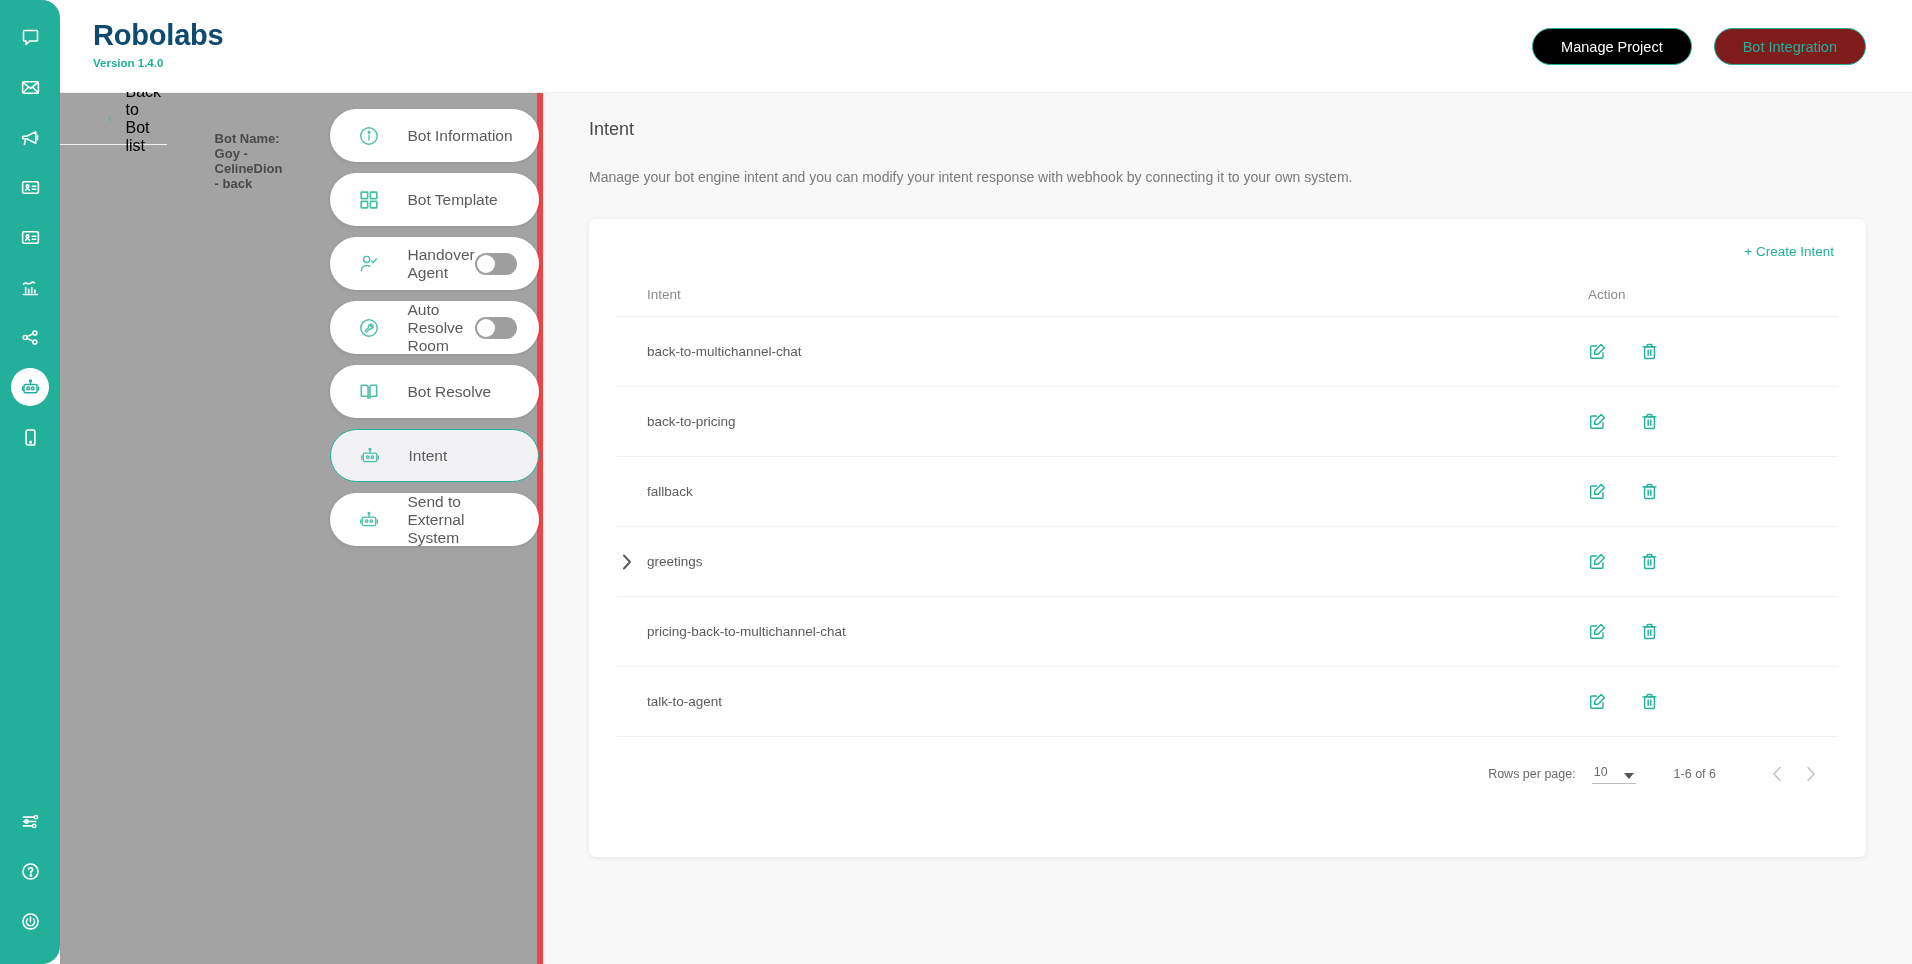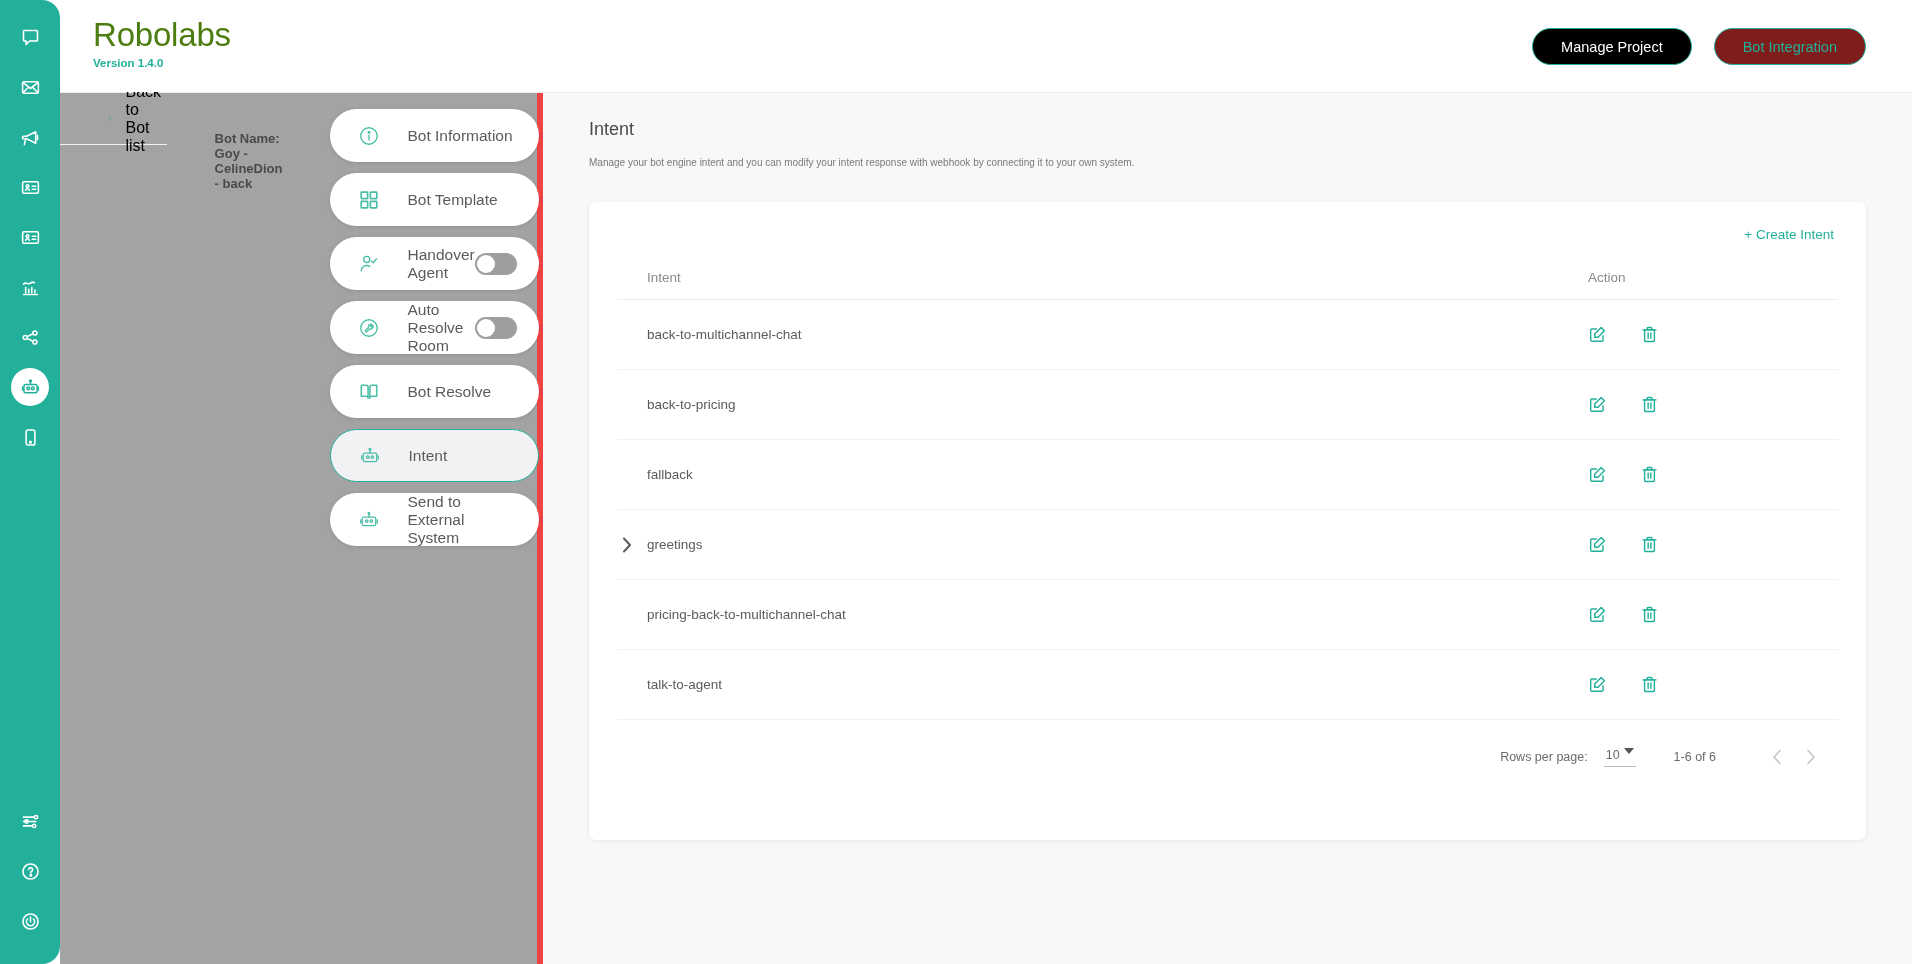--- a/index.html
+++ b/index.html
@@ -43,21 +43,21 @@
   .main { flex: 1; display: flex; flex-direction: column; min-width: 0; height: 964px; }
 
   
   .topbar {
     height: 92px; background: #ffffff;
     display: flex; align-items: flex-start; flex: 0 0 92px;
     padding: 12px 46px 0 32px;
     position: relative;
   }
   .brand { padding-left: 1px; padding-top: 6px; }
-  .brand-title { font-size: 33px; font-weight: normal; color: #4d7c0f; letter-spacing: -0.2px; line-height: 34px; }
+  .brand-title { font-size: 29px; font-weight: bold; color: #0c4a6e; letter-spacing: -0.2px; line-height: 34px; }
   .brand-version { font-size: 11.5px; color: #22b09a; font-weight: bold; margin-top: 5px; letter-spacing: 0px; }
   .topbar-actions { margin-left: auto; display: flex; align-items: center; gap: 22px; padding-top: 16px; }
   .btn {
     height: 37px; border-radius: 19px; font-size: 14.5px;
     display: inline-flex; align-items: center; justify-content: center;
     cursor: pointer; white-space: nowrap;
   }
   .btn-primary { background: #000000; color: #ffffff; border: 1px solid #22b09a; padding: 0 28px; }
   .btn-outline { background: #7f1d1d; color: #22b09a; border: 1px solid #22b09a; padding: 0 28px; }
 
@@ -101,21 +101,21 @@
     position: absolute; width: 18px; height: 18px; border-radius: 50%;
     background: #ffffff; top: 2px; left: 2px;
   }
 
   
   .content {
     flex: 1; background: #f8f8f8; min-width: 0;
     padding: 26px 46px 0 46px; overflow: hidden;
   }
   .content-title { font-size: 18px; color: #4a4a4a; font-weight: normal; }
-  .content-desc { font-size: 10px; color: #7a7a7a; margin-top: 17px; }
+  .content-desc { font-size: 14px; color: #7a7a7a; margin-top: 29px; }
 
   .card {
     margin-top: 34px; background: #ffffff; border-radius: 7px;
     box-shadow: 0 1px 5px rgba(0,0,0,0.08);
     padding: 18px 28px 0 28px; height: 638px;
   }
   .card-toolbar { display: flex; justify-content: flex-end; padding: 7px 4px 0 0; }
   .create-link { color: #22b09a; font-size: 13.5px; cursor: pointer; }
 
   table.intent-table { width: 100%; border-collapse: collapse; table-layout: fixed; }
@@ -136,21 +136,21 @@
   .actions { display: flex; align-items: center; gap: 33px; }
   .act-btn { width: 19px; height: 19px; cursor: pointer; display: block; }
   .act-btn * { stroke: #22b09a; }
 
   .pagination {
     display: flex; align-items: center; justify-content: flex-end;
     gap: 0; padding: 20px 10px 0 0; font-size: 12.5px; color: #6b6b6b;
   }
   .rows-label { margin-right: 16px; }
   .rows-select {
-    display: flex; align-items: flex-start; gap: 4px;
+    display: flex; align-items: flex-end; gap: 16px;
     border-bottom: 1px solid #bdbdbd; padding: 0 2px 4px 2px; cursor: pointer;
     margin-right: 38px;
   }
   .caret { width: 0; height: 0; border-left: 5px solid transparent; border-right: 5px solid transparent; border-top: 6px solid #555; }
   .range-label { margin-right: 44px; }
   .page-btn { width: 34px; height: 34px; display: flex; align-items: center; justify-content: center; cursor: pointer; }
   .page-btn svg { width: 10px; height: 16px; }
   .page-btn svg path { stroke: #c4c4c4; }
 </style>
 </head>

